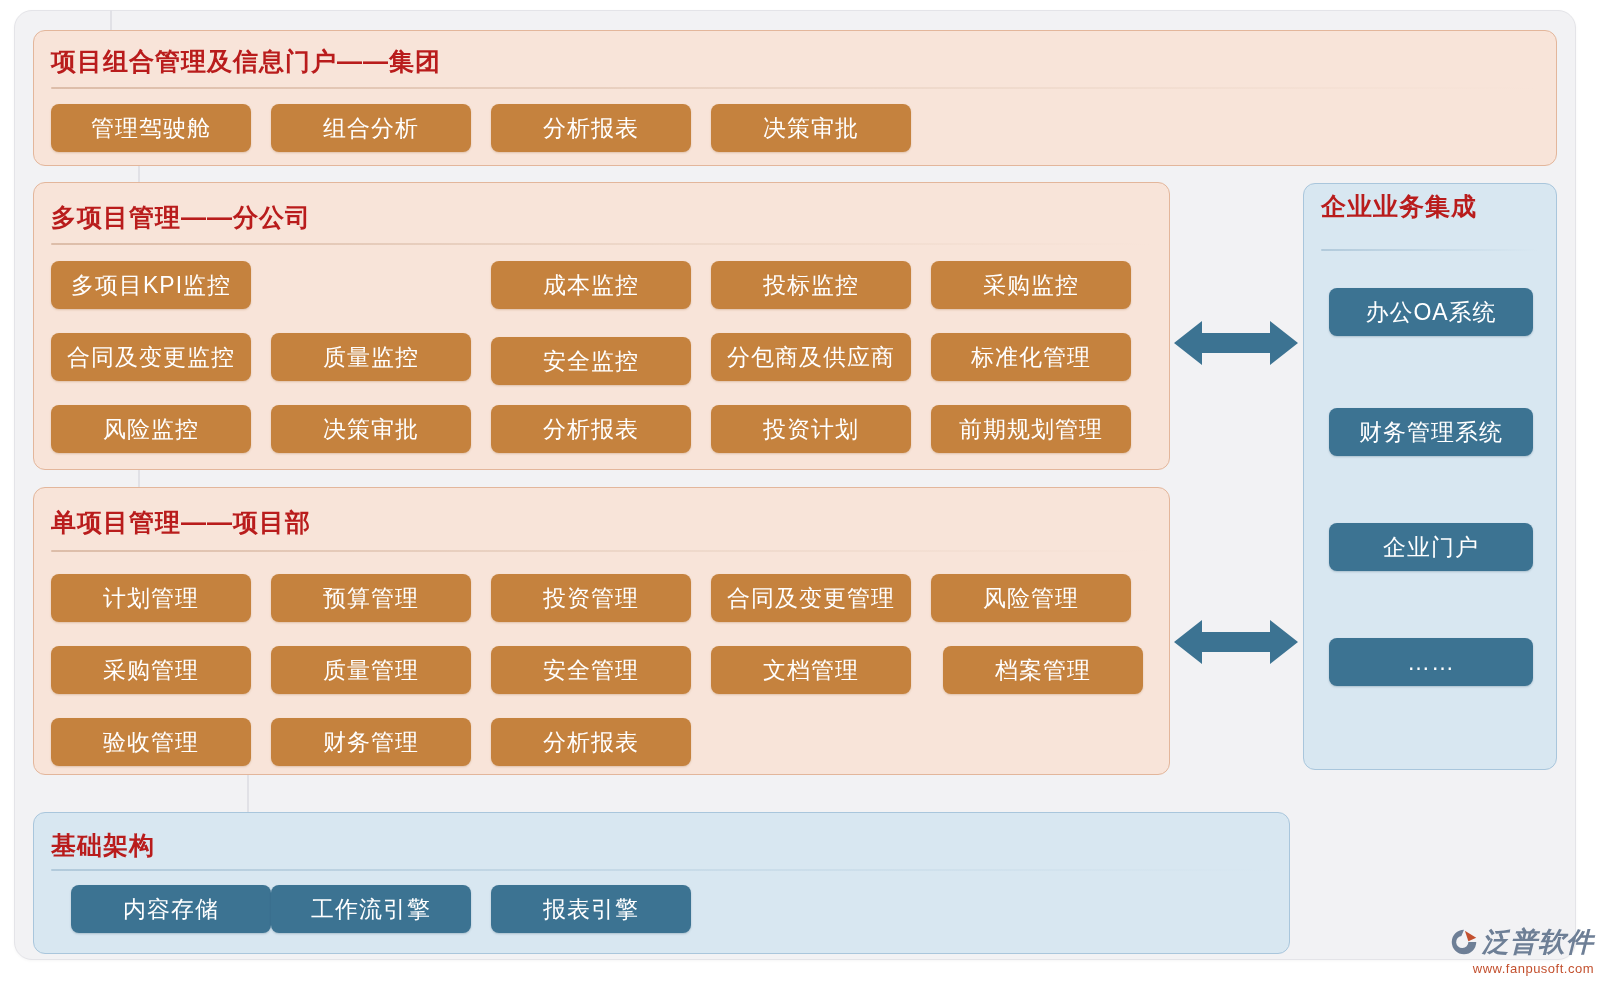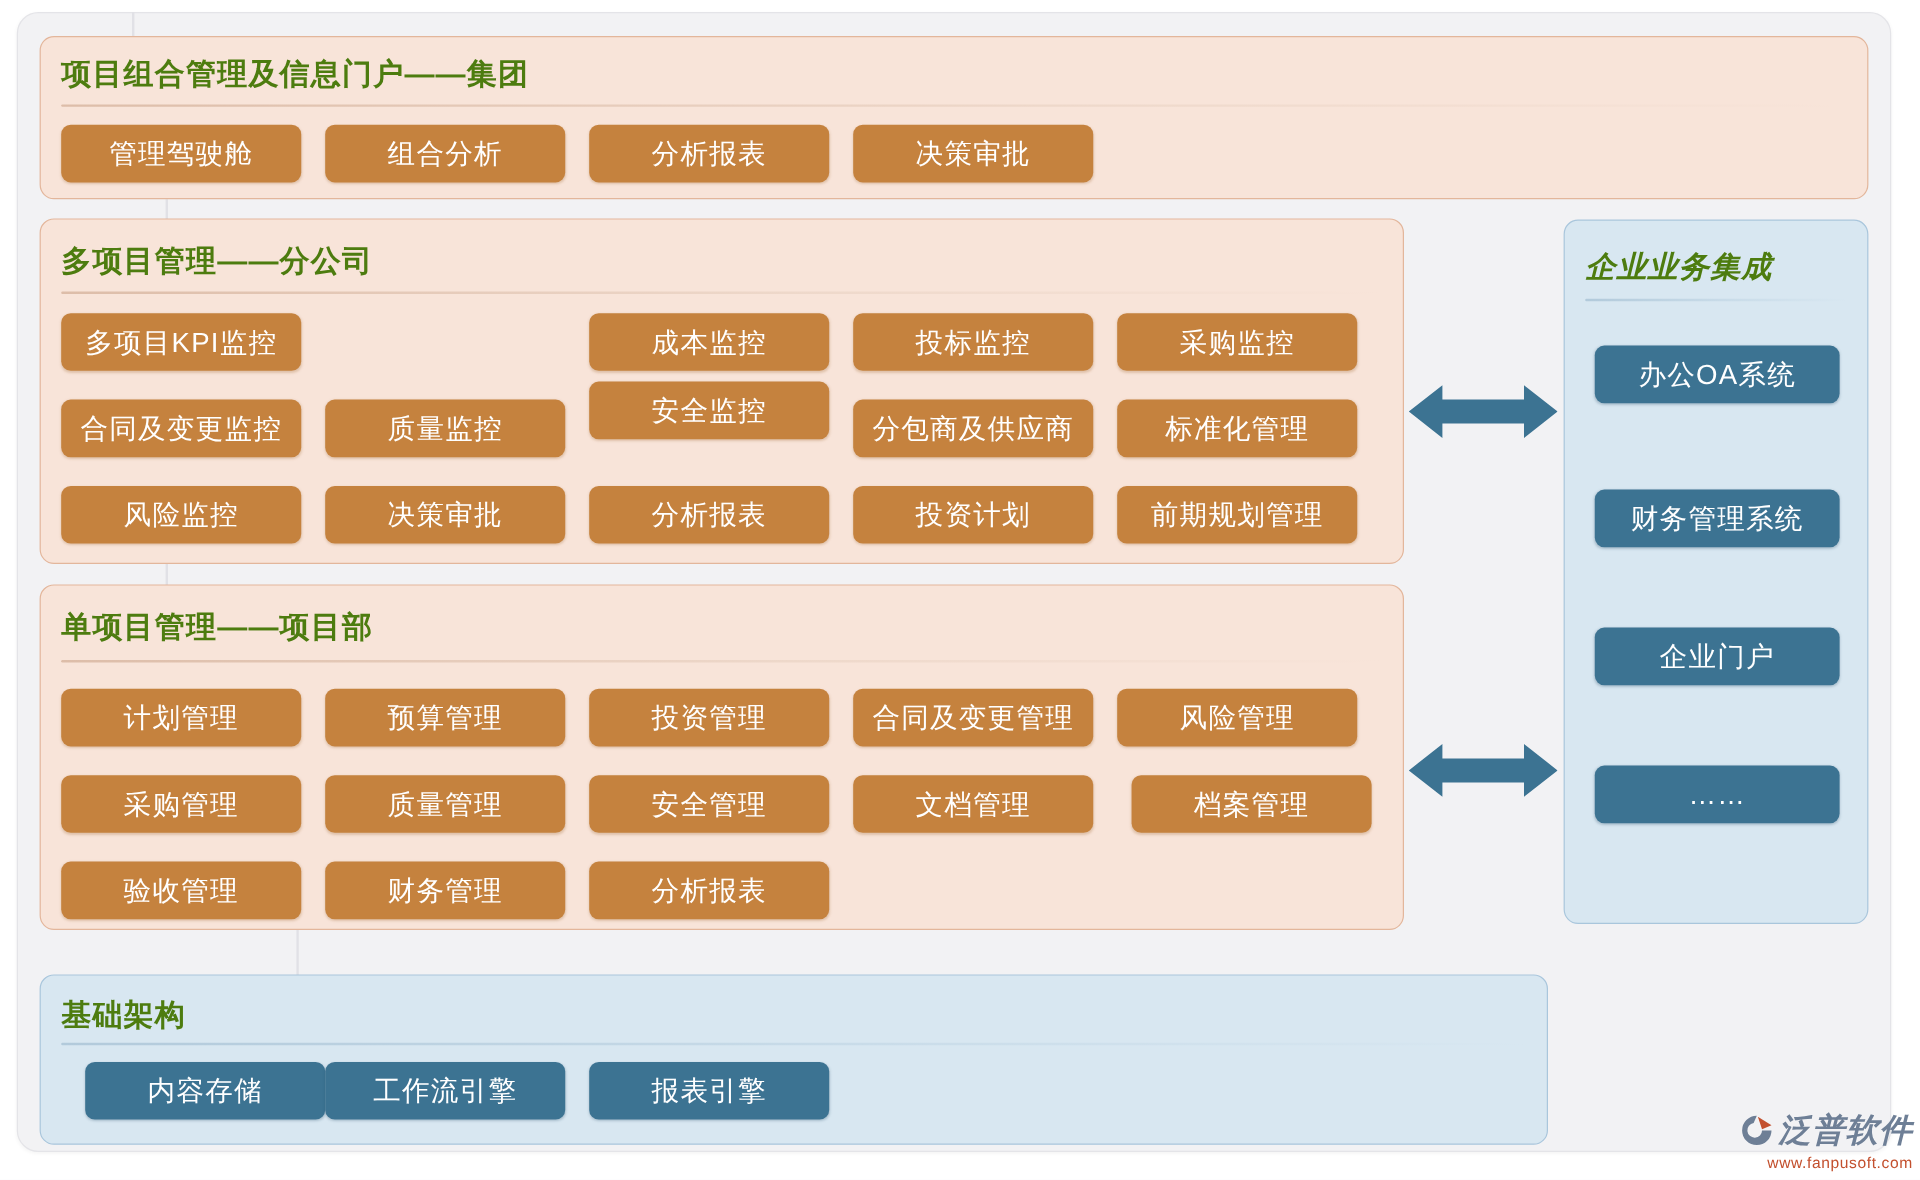--- a/index.html
+++ b/index.html
@@ -11,21 +11,21 @@
   .outer {
     position:absolute; left:14px; top:10px; width:1560px; height:948px;
     background:#f2f2f4; border:1px solid #e4e4e8; border-radius:18px;
     box-shadow:0 1px 3px rgba(0,0,0,0.04);
   }
   .sec { position:absolute; border-radius:12px; box-sizing:border-box; }
   .sec.orange { background:#f8e4d9; border:1px solid #e3b69b; }
   .sec.blue   { background:#d8e7f1; border:1px solid #a9c6dc; }
   .sec-title {
     position:absolute; left:17px; top:14px;
-    font-size:25px; font-weight:700; color:#4d7c0f; letter-spacing:1px;
+    font-size:25px; font-weight:700; color:#b91c1c; letter-spacing:1px;
     white-space:nowrap;
   }
   .divider { position:absolute; left:17px; right:17px; height:2px; border-radius:1px; }
   .sec.orange .divider { background:linear-gradient(to right,#ddbda9,#eed8ca 55%,rgba(238,216,202,0)); }
   .sec.blue   .divider { background:linear-gradient(to right,#b2cadb,#c9dce9 55%,rgba(201,220,233,0)); }
   .btn {
     position:absolute; width:200px; height:48px; border-radius:8px;
     display:flex; align-items:center; justify-content:center;
     color:#ffffff; font-size:23px; letter-spacing:1px; white-space:nowrap;
     cursor:pointer;
@@ -65,21 +65,21 @@
 
   <div class="sec orange" style="left:33px; top:182px; width:1137px; height:288px;">
     <div class="sec-title" style="top:18px;">多项目管理——分公司</div>
     <div class="divider" style="top:60px;"></div>
     <div class="btn orange" style="left:17px;  top:78px;">多项目KPI监控</div>
     <div class="btn orange" style="left:457px; top:78px;">成本监控</div>
     <div class="btn orange" style="left:677px; top:78px;">投标监控</div>
     <div class="btn orange" style="left:897px; top:78px;">采购监控</div>
     <div class="btn orange" style="left:17px;  top:150px;">合同及变更监控</div>
     <div class="btn orange" style="left:237px; top:150px;">质量监控</div>
-    <div class="btn orange" style="left:457px; top:135px;">安全监控</div>
+    <div class="btn orange" style="left:457px; top:154px;">安全监控</div>
     <div class="btn orange" style="left:677px; top:150px;">分包商及供应商</div>
     <div class="btn orange" style="left:897px; top:150px;">标准化管理</div>
     <div class="btn orange" style="left:17px;  top:222px;">风险监控</div>
     <div class="btn orange" style="left:237px; top:222px;">决策审批</div>
     <div class="btn orange" style="left:457px; top:222px;">分析报表</div>
     <div class="btn orange" style="left:677px; top:222px;">投资计划</div>
     <div class="btn orange" style="left:897px; top:222px;">前期规划管理</div>
   </div>
 
   <div class="sec orange" style="left:33px; top:487px; width:1137px; height:288px;padding-left:36px;">
@@ -94,21 +94,21 @@
     <div class="btn orange" style="left:237px; top:158px;">质量管理</div>
     <div class="btn orange" style="left:457px; top:158px;">安全管理</div>
     <div class="btn orange" style="left:677px; top:158px;">文档管理</div>
     <div class="btn orange" style="left:897px; top:158px;margin-left:12px;">档案管理</div>
     <div class="btn orange" style="left:17px;  top:230px;">验收管理</div>
     <div class="btn orange" style="left:237px; top:230px;">财务管理</div>
     <div class="btn orange" style="left:457px; top:230px;">分析报表</div>
   </div>
 
   <div class="sec blue" style="left:1303px; top:183px; width:254px; height:587px;">
-    <div class="sec-title" style="top:22px;font-style:italic;">企业业务集成</div>
+    <div class="sec-title" style="top:6px;">企业业务集成</div>
     <div class="divider" style="top:65px;"></div>
     <div class="btn blue" style="left:25px; width:204px; top:104px;">办公OA系统</div>
     <div class="btn blue" style="left:25px; width:204px; top:224px;">财务管理系统</div>
     <div class="btn blue" style="left:25px; width:204px; top:339px;">企业门户</div>
     <div class="btn blue" style="left:25px; width:204px; top:454px;">……</div>
   </div>
 
   <div class="sec blue" style="left:33px; top:812px; width:1257px; height:142px;">
     <div class="sec-title" style="top:16px;">基础架构</div>
     <div class="divider" style="top:56px;"></div>

